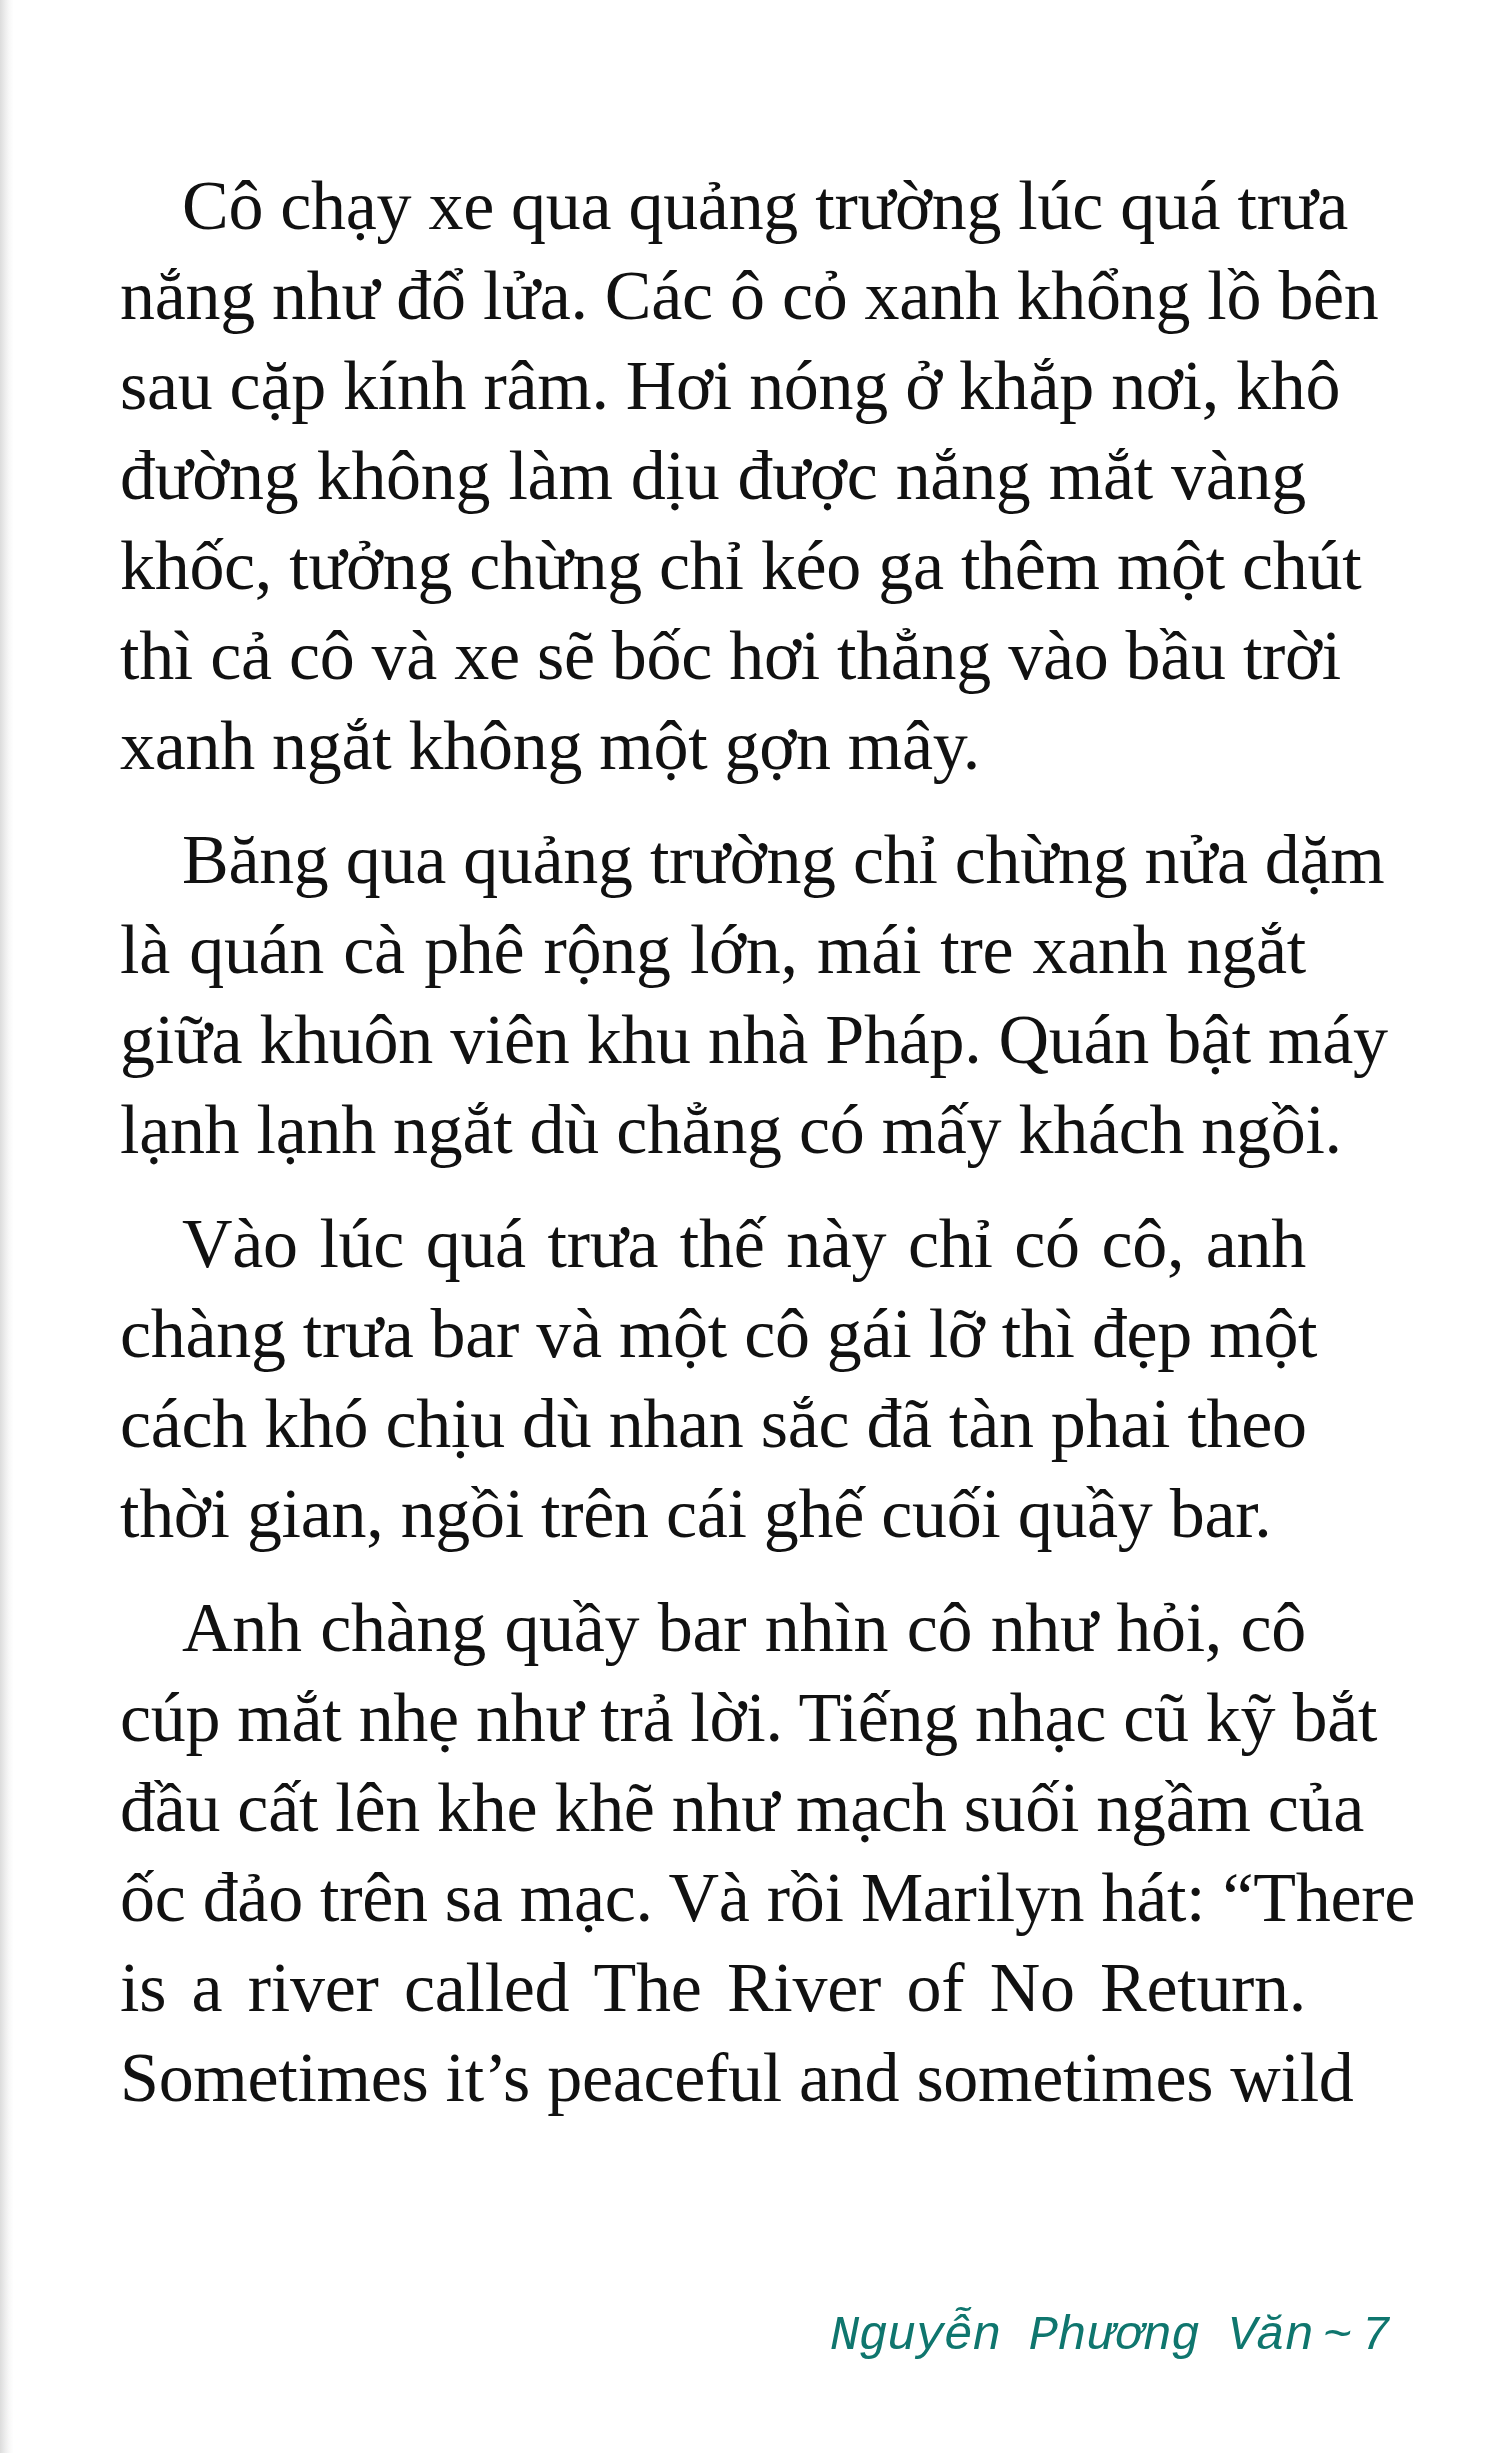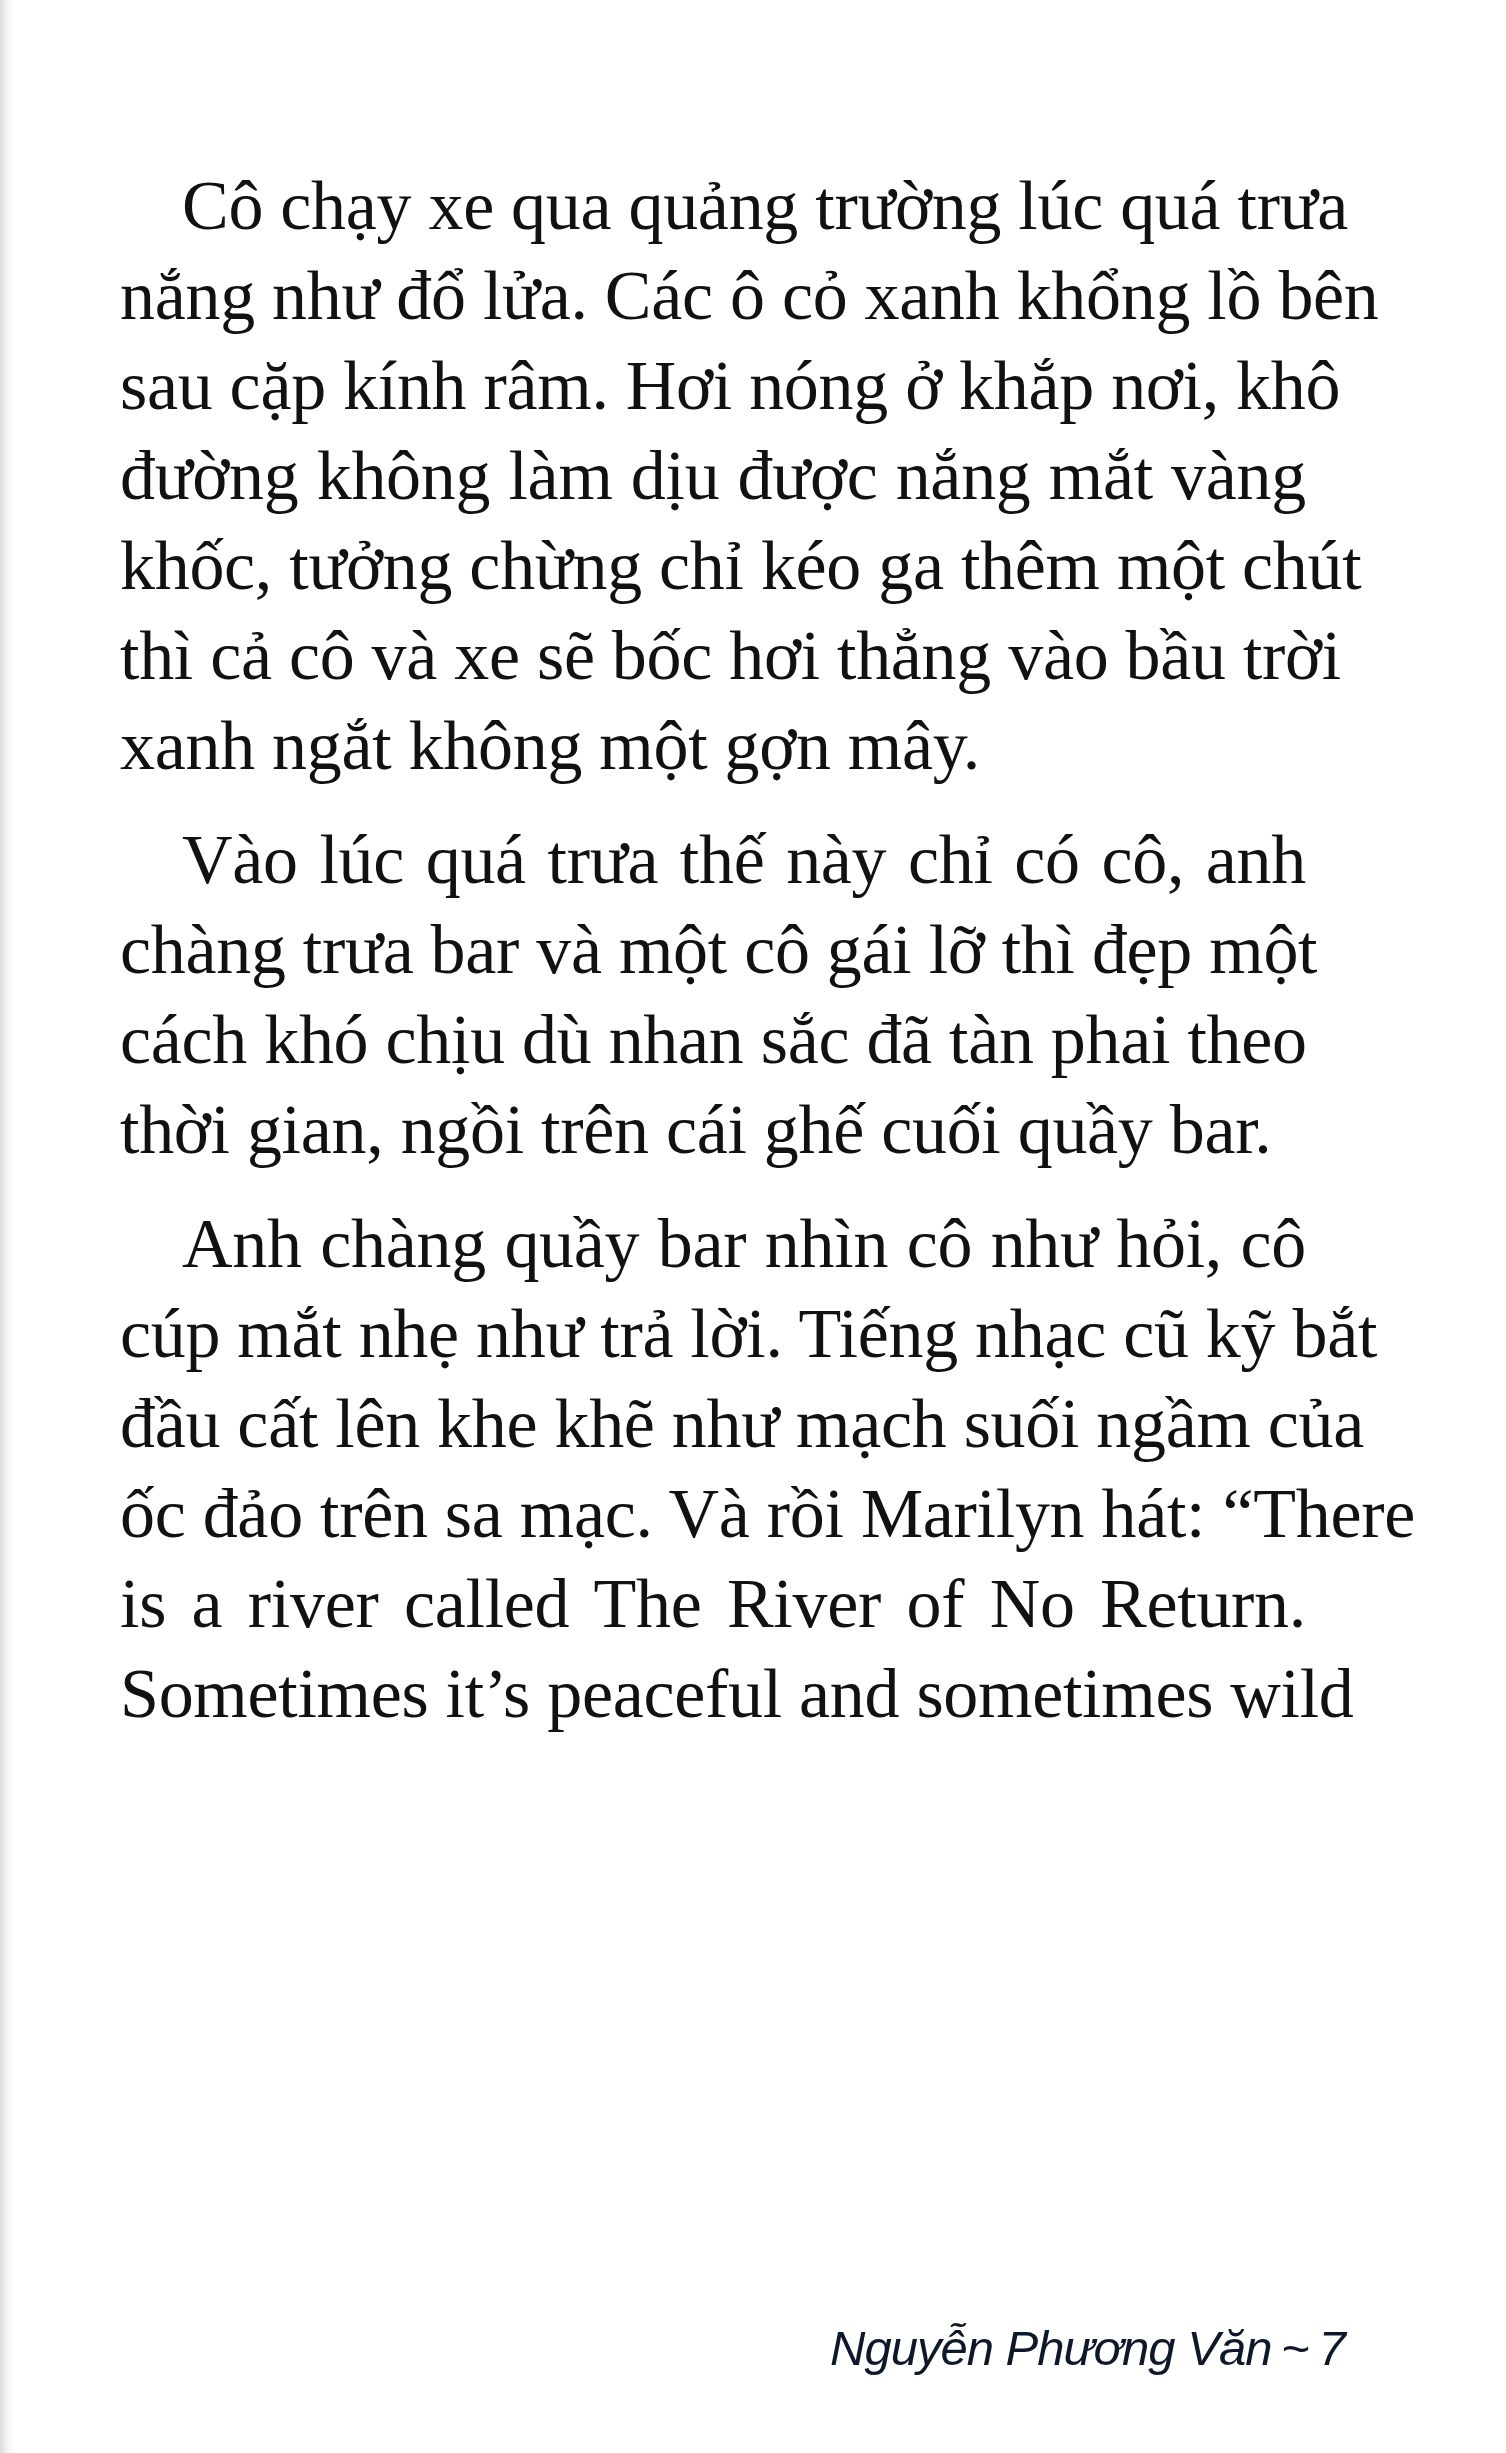--- a/index.html
+++ b/index.html
@@ -34,46 +34,51 @@
     }
     .line.first { padding-left: 62px; }
     .line.last { text-align: left; text-align-last: left; }
 
     .footer {
       position: absolute;
       left: 830px;
       top: 2302px;
       height: 68px;
       line-height: 68px;
-      font-family: Liberation Sans, sans-serif;
+      font-family: Liberation Mono, monospace;
       font-style: italic;
       font-size: 49px;
-      color: #0f172a;
+      color: #0f766e;
       white-space: nowrap;
       letter-spacing: -1px;
-      margin-top: 12px;
     }
     .footer .sep { padding: 0 9.7px; }
   </style>
 </head>
 <body>
 
 <div class="gutter"></div>
 
 <main class="page-body">
   <section class="paragraph">
     <span class="line first">Cô chạy xe qua quảng trường lúc quá trưa</span>
     <span class="line">nắng như đổ lửa. Các ô cỏ xanh khổng lồ bên</span>
     <span class="line">sau cặp kính râm. Hơi nóng ở khắp nơi, khô</span>
     <span class="line">đường không làm dịu được nắng mắt vàng</span>
     <span class="line">khốc, tưởng chừng chỉ kéo ga thêm một chút</span>
     <span class="line">thì cả cô và xe sẽ bốc hơi thẳng vào bầu trời</span>
     <span class="line last">xanh ngắt không một gợn mây.</span>
   </section>
 
+  <section class="paragraph">
+    <span class="line first">Băng qua quảng trường chỉ chừng nửa dặm</span>
+    <span class="line">là quán cà phê rộng lớn, mái tre xanh ngắt</span>
+    <span class="line">giữa khuôn viên khu nhà Pháp. Quán bật máy</span>
+    <span class="line last">lạnh lạnh ngắt dù chẳng có mấy khách ngồi.</span>
+  </section>
 
   <section class="paragraph">
     <span class="line first">Vào lúc quá trưa thế này chỉ có cô, anh</span>
     <span class="line">chàng trưa bar và một cô gái lỡ thì đẹp một</span>
     <span class="line">cách khó chịu dù nhan sắc đã tàn phai theo</span>
     <span class="line last">thời gian, ngồi trên cái ghế cuối quầy bar.</span>
   </section>
 
   <section class="paragraph">
     <span class="line first">Anh chàng quầy bar nhìn cô như hỏi, cô</span>

